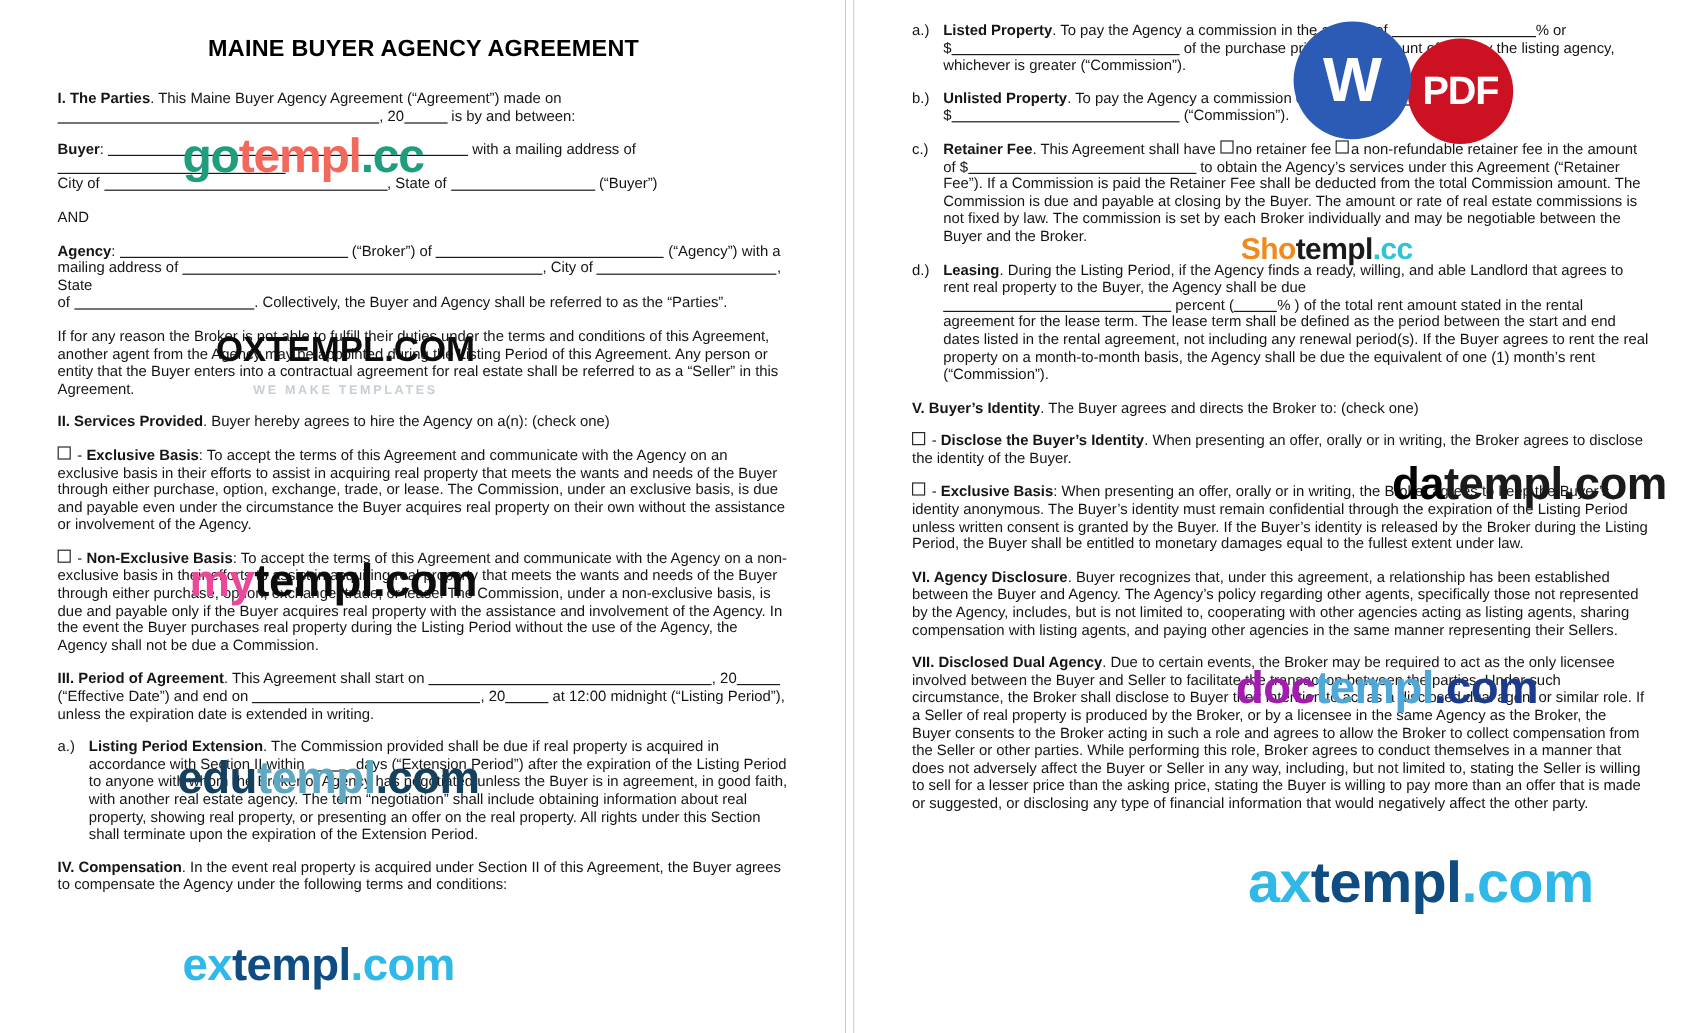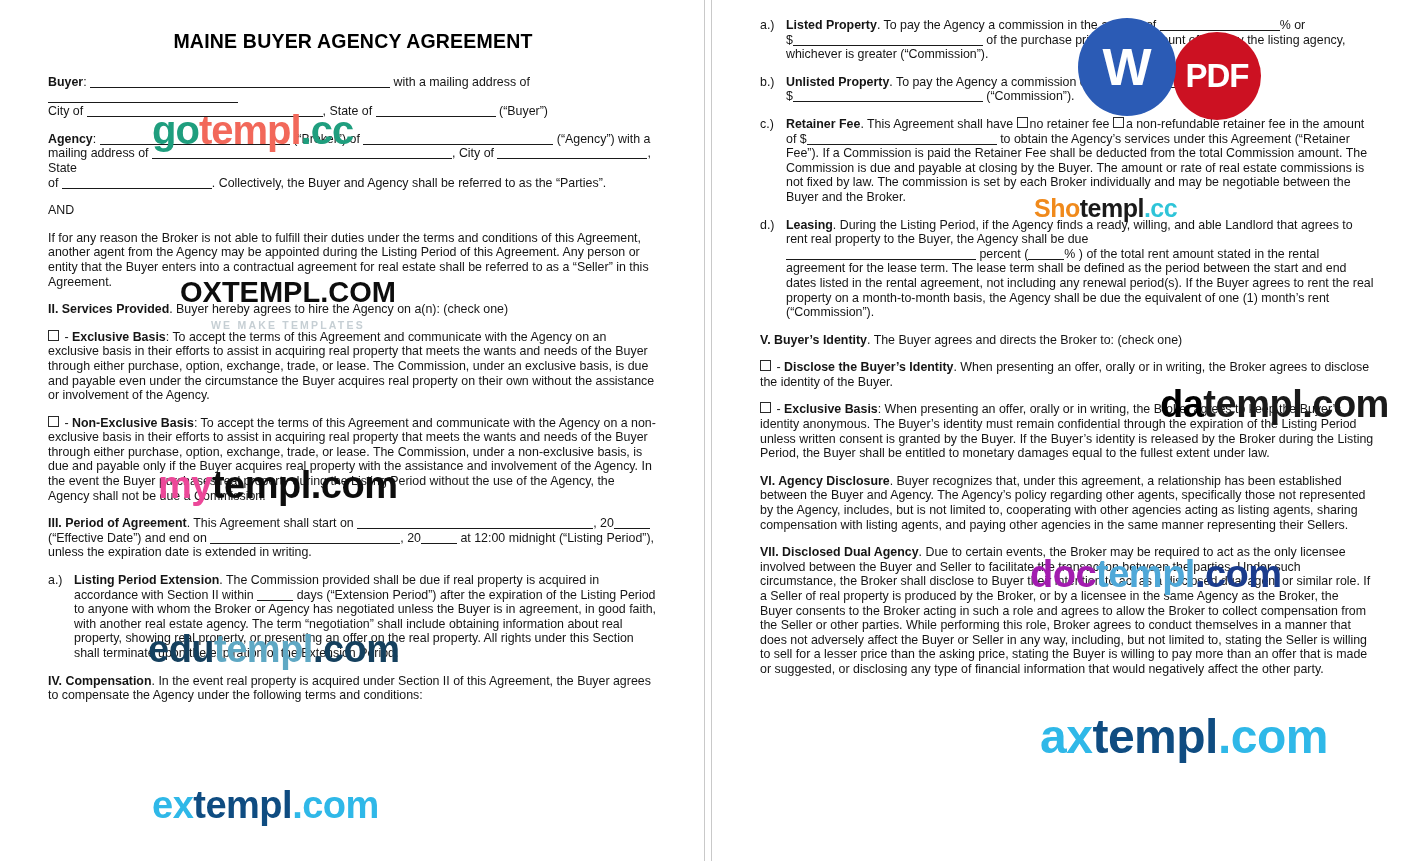--- a/index.html
+++ b/index.html
@@ -218,47 +218,51 @@
 </style>
 </head>
 <body>
 
 <div class="page">
 
   <div class="sheet sheet-left">
 
     <h1 class="doc-title">MAINE BUYER AGENCY AGREEMENT</h1>
 
+    <p class="para">
+      <span class="b">I. The Parties</span><span>. This Maine Buyer Agency Agreement (“Agreement”) made on</span><br>
+      <span class="ln ln-flex"></span><span>, 20</span><span class="ln ln-xs"></span><span> is by and between:</span>
+    </p>
 
     <p class="para">
       <span class="b">Buyer</span><span>:</span>
       <span class="ln ln-wide"></span>
       <span>with a mailing address of</span>
       <span class="ln ln-xl"></span><br>
       <span>City of</span>
       <span class="ln ln-xxl"></span><span>, State of</span>
       <span class="ln ln-m"></span>
       <span>(“Buyer”)</span>
     </p>
+
+    <p class="para">AND</p>
 
     <p class="para">
       <span class="b">Agency</span><span>:</span>
       <span class="ln ln-xl"></span>
       <span>(“Broker”) of</span>
       <span class="ln ln-xl"></span>
       <span>(“Agency”) with a</span><br>
       <span>mailing address of</span>
       <span class="ln ln-wide"></span><span>, City of</span>
       <span class="ln ln-l"></span><span>, State</span><br>
       <span>of</span>
       <span class="ln ln-l"></span><span>. Collectively, the Buyer and Agency shall be referred to as the “Parties”.</span>
     </p>
 
-    <p class="para">AND</p>
-
     <p class="para">If for any reason the Broker is not able to fulfill their duties under the terms and conditions of this Agreement, another agent from the Agency may be appointed during the Listing Period of this Agreement. Any person or entity that the Buyer enters into a contractual agreement for real estate shall be referred to as a “Seller” in this Agreement.</p>
 
     <p class="para">
       <span class="b">II. Services Provided</span><span>. Buyer hereby agrees to hire the Agency on a(n): (check one)</span>
     </p>
 
     <p class="para indent1">
       <span class="cbx"></span>
       <span>- </span><span class="b">Exclusive Basis</span><span>: To accept the terms of this Agreement and communicate with the Agency on an exclusive basis in their efforts to assist in acquiring real property that meets the wants and needs of the Buyer through either purchase, option, exchange, trade, or lease. The Commission, under an exclusive basis, is due and payable even under the circumstance the Buyer acquires real property on their own without the assistance or involvement of the Agency.</span>
     </p>

